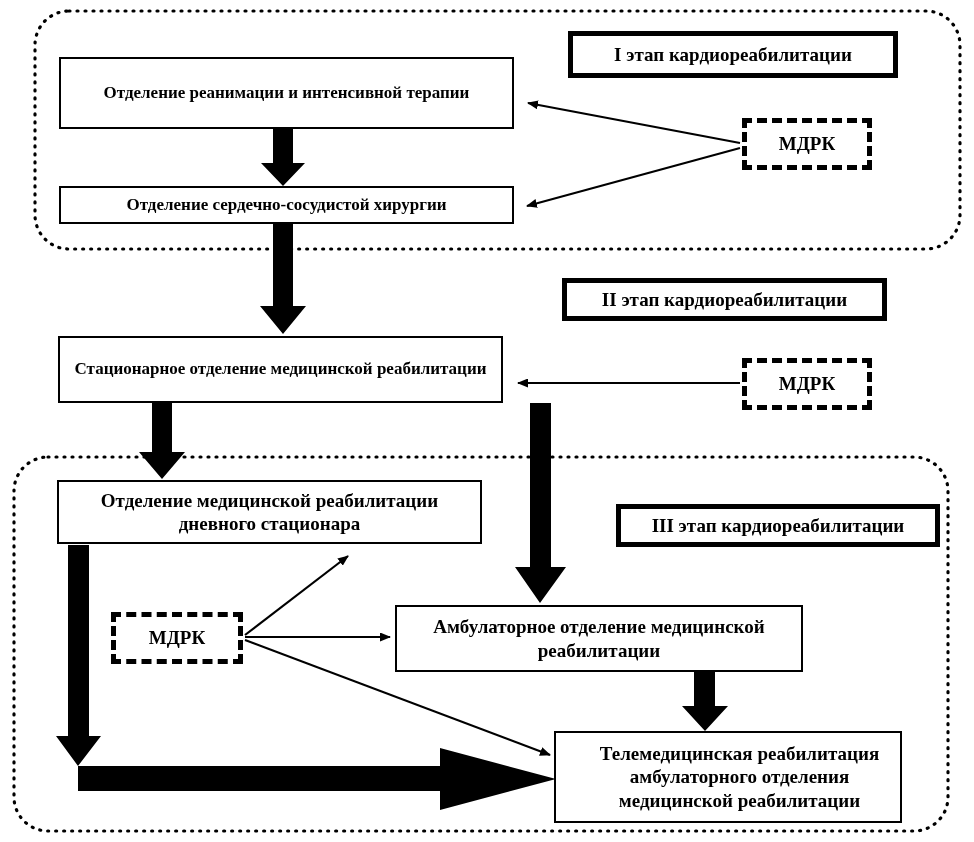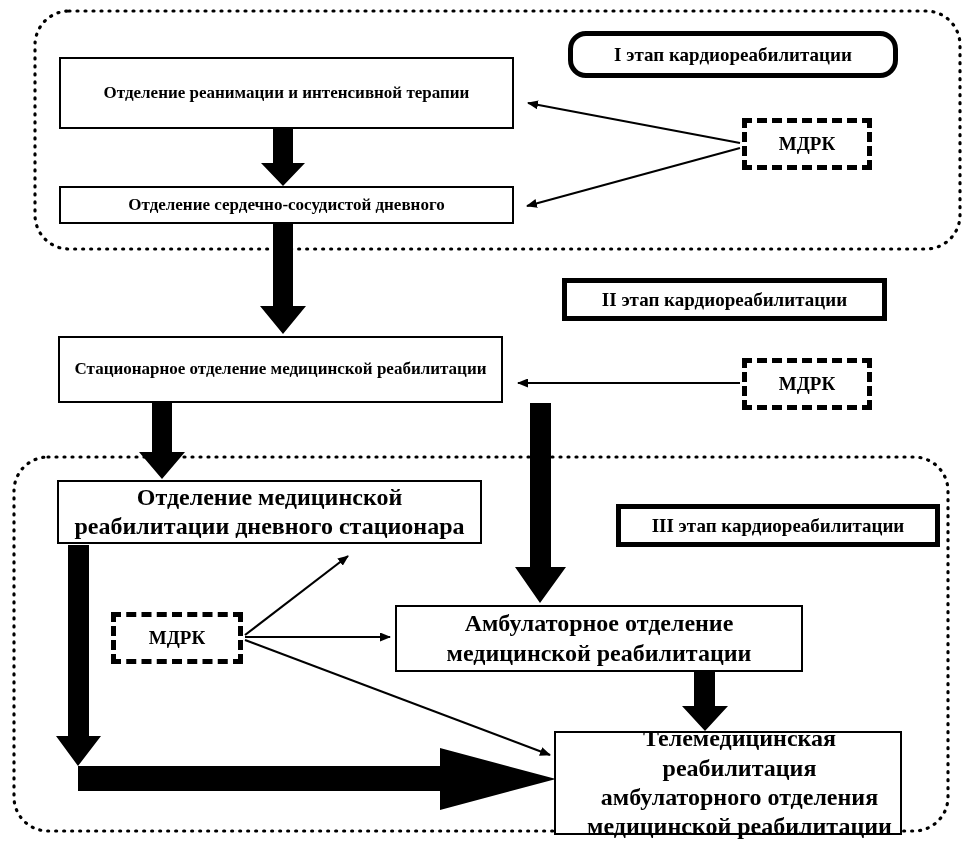--- a/index.html
+++ b/index.html
@@ -44,21 +44,21 @@
     background: transparent;
   }
   .node.stage {
     border: 5px solid #000000;
     background: #ffffff;
   }
   .node-text {
     padding: 2px 8px;
     display: block;
   }
-  .fs17 { font-size: 24px; }
+  .fs17 { font-size: 19px; }
   .fs18 { font-size: 17px; }
   .fs19 { font-size: 19px; }
 </style>
 </head>
 <body>
 
 <div id="canvas">
 
   <svg class="layer" viewBox="0 0 974 842">
     <defs>
@@ -90,53 +90,53 @@
 
     <line x1="740" y1="383" x2="518" y2="383" stroke="#000000" stroke-width="2.2" marker-end="url(#thinArrow)"></line>
 
     <line x1="245" y1="635" x2="348" y2="556" stroke="#000000" stroke-width="2.2" marker-end="url(#thinArrow)"></line>
 
     <line x1="245" y1="637" x2="390" y2="637" stroke="#000000" stroke-width="2.2" marker-end="url(#thinArrow)"></line>
 
     <line x1="245" y1="640" x2="550" y2="755" stroke="#000000" stroke-width="2.2" marker-end="url(#thinArrow)"></line>
   </svg>
 
-  <div class="node stage fs19" style="left:568px; top:31px; width:330px; height:47px;border-radius:18px;">
+  <div class="node stage fs19" style="left:568px; top:31px; width:330px; height:47px;">
     <span class="node-text">I этап кардиореабилитации</span>
   </div>
 
   <div class="node stage fs19" style="left:562px; top:278px; width:325px; height:43px;">
     <span class="node-text">II этап кардиореабилитации</span>
   </div>
 
   <div class="node stage fs19" style="left:616px; top:476px; width:324px; height:43px;margin-top:28px;">
     <span class="node-text">III этап кардиореабилитации</span>
   </div>
 
   <div class="node solid fs18" style="left:59px; top:57px; width:455px; height:72px;">
     <span class="node-text">Отделение реанимации и интенсивной терапии</span>
   </div>
 
   <div class="node solid fs18" style="left:59px; top:186px; width:455px; height:38px;">
-    <span class="node-text">Отделение сердечно-сосудистой дневного</span>
+    <span class="node-text">Отделение сердечно-сосудистой хирургии</span>
   </div>
 
   <div class="node solid fs18" style="left:58px; top:336px; width:445px; height:67px;">
     <span class="node-text">Стационарное отделение медицинской реабилитации</span>
   </div>
 
   <div class="node solid fs17" style="left:57px; top:480px; width:425px; height:64px;">
     <span class="node-text">Отделение медицинской реабилитации дневного стационара</span>
   </div>
 
   <div class="node solid fs17" style="left:395px; top:605px; width:408px; height:67px;">
     <span class="node-text">Амбулаторное отделение медицинской реабилитации</span>
   </div>
 
-  <div class="node solid fs17" style="left:554px; top:731px; width:348px; height:104px;padding-left:23px;">
+  <div class="node solid fs17" style="left:554px; top:731px; width:348px; height:92px;padding-left:23px;">
     <span class="node-text">Телемедицинская реабилитация амбулаторного отделения медицинской реабилитации</span>
   </div>
 
   <div class="node dashed fs19" style="left:742px; top:118px; width:130px; height:52px;">
     <span class="node-text">МДРК</span>
   </div>
 
   <div class="node dashed fs19" style="left:742px; top:358px; width:130px; height:52px;">
     <span class="node-text">МДРК</span>
   </div>

